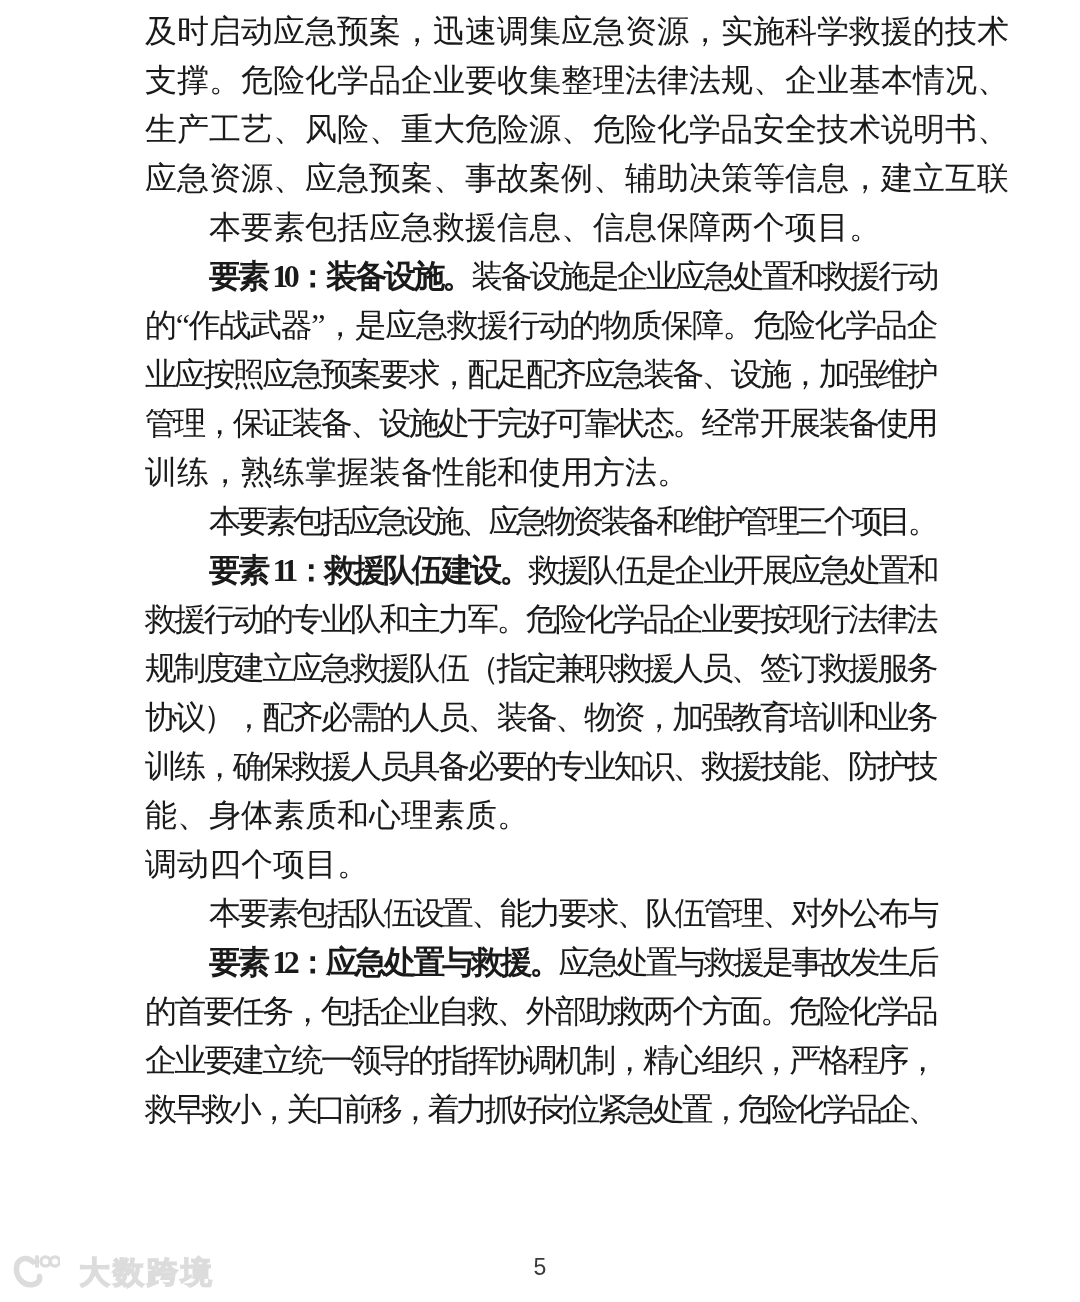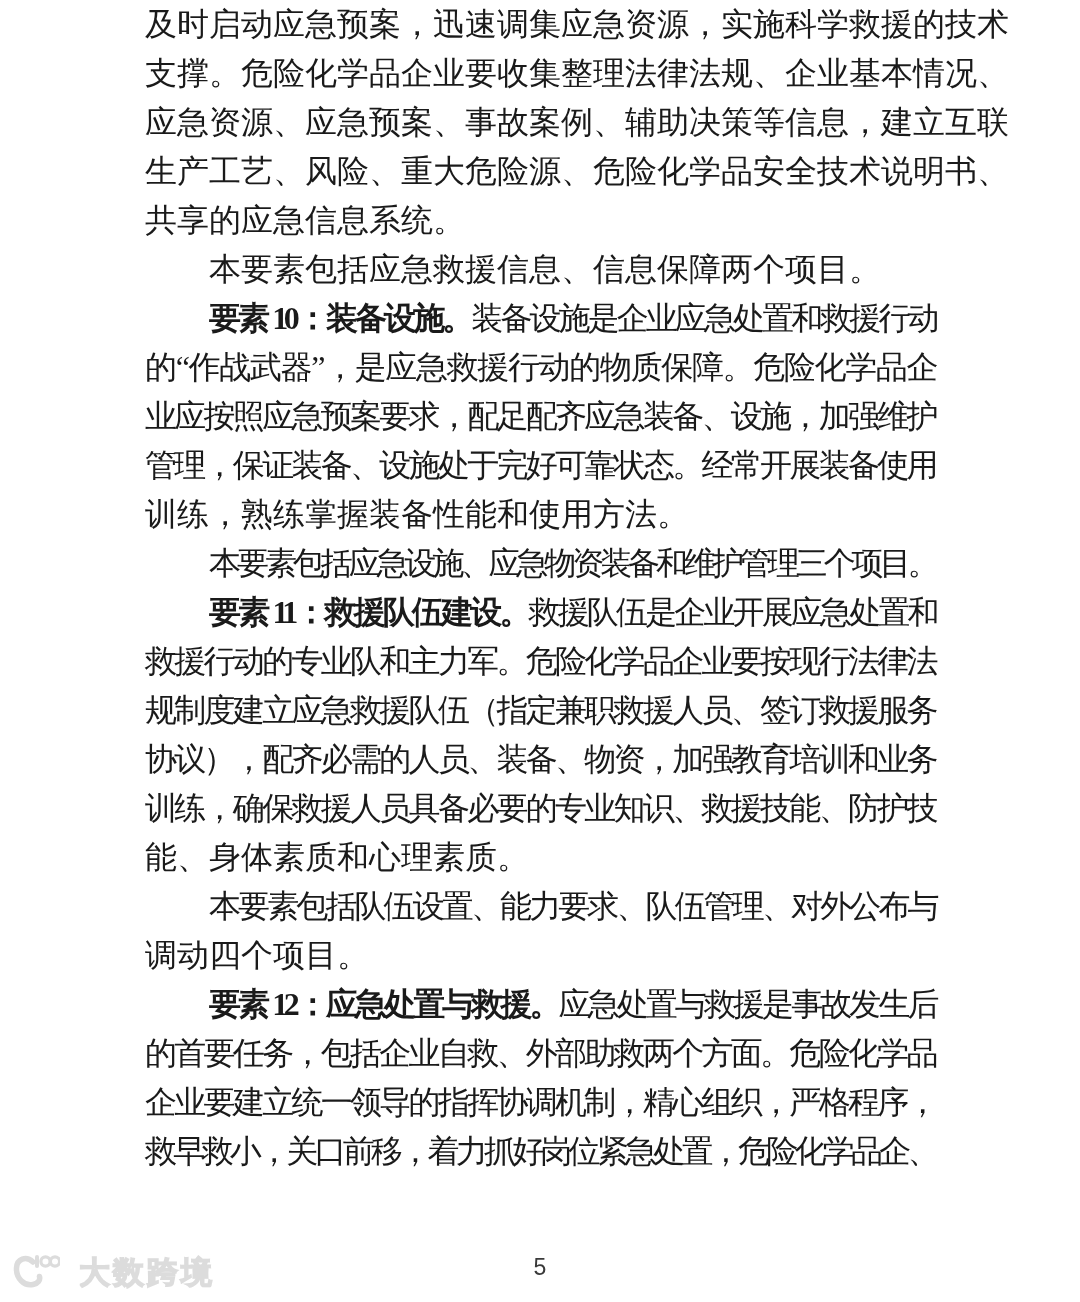--- a/index.html
+++ b/index.html
@@ -10,21 +10,21 @@
   body {
     width: 1080px;
     height: 1302px;
     position: relative;
     overflow: hidden;
     font-family: "Liberation Serif", "DejaVu Serif", serif;
   }
   .content {
     position: absolute;
     left: 145px;
-    top: 0;
+    top: 7px;
     width: 790px;
     color: #1a1a1a;
   }
   .line {
     height: 49px;
     line-height: 49px;
     font-size: 32px;
     white-space: nowrap;
     text-align: left;
   }
@@ -69,38 +69,37 @@
     -webkit-text-stroke: 1.4px #dcdcdc;
     text-shadow: 0 0 1px #e2e2e2;
   }
 </style>
 </head>
 <body>
 
 <div class="content">
     <div class="line fill"><span>及时启动应急预案，迅速调集应急资源，实施科学救援的技术</span></div>
     <div class="line fill"><span>支撑。危险化学品企业要收集整理法律法规、企业基本情况、</span></div>
+    <div class="line fill"><span>生产工艺、风险、重大危险源、危险化学品安全技术说明书、</span></div>
     <div class="line fill"><span>应急资源、应急预案、事故案例、辅助决策等信息，建立互联</span></div>
-    <div class="line fill"><span>生产工艺、风险、重大危险源、危险化学品安全技术说明书、</span></div>
-    <div class="line"><span>共享的应急信息系统。</span></div>
     <div class="line indent"><span>本要素包括应急救援信息、信息保障两个项目。</span></div>
     <div class="line indent fill t2"><span class="lead">要素 10：装备设施。</span><span>装备设施是企业应急处置和救援行动</span></div>
     <div class="line fill t1"><span>的“作战武器”，是应急救援行动的物质保障。危险化学品企</span></div>
     <div class="line fill t1"><span>业应按照应急预案要求，配足配齐应急装备、设施，加强维护</span></div>
     <div class="line fill t1"><span>管理，保证装备、设施处于完好可靠状态。经常开展装备使用</span></div>
     <div class="line"><span>训练，熟练掌握装备性能和使用方法。</span></div>
     <div class="line indent fill t2"><span>本要素包括应急设施、应急物资装备和维护管理三个项目。</span></div>
     <div class="line indent fill t2"><span class="lead">要素 11：救援队伍建设。</span><span>救援队伍是企业开展应急处置和</span></div>
     <div class="line fill t1"><span>救援行动的专业队和主力军。危险化学品企业要按现行法律法</span></div>
     <div class="line fill t1"><span>规制度建立应急救援队伍（指定兼职救援人员、签订救援服务</span></div>
     <div class="line fill t1"><span>协议），配齐必需的人员、装备、物资，加强教育培训和业务</span></div>
     <div class="line fill t1"><span>训练，确保救援人员具备必要的专业知识、救援技能、防护技</span></div>
     <div class="line"><span>能、身体素质和心理素质。</span></div>
+    <div class="line"><span>调动四个项目。</span></div>
     <div class="line indent fill t2"><span>本要素包括队伍设置、能力要求、队伍管理、对外公布与</span></div>
-    <div class="line"><span>调动四个项目。</span></div>
     <div class="line indent fill t2"><span class="lead">要素 12：应急处置与救援。</span><span>应急处置与救援是事故发生后</span></div>
     <div class="line fill t1"><span>的首要任务，包括企业自救、外部助救两个方面。危险化学品</span></div>
     <div class="line fill t1"><span>企业要建立统一领导的指挥协调机制，精心组织，严格程序，</span></div>
     <div class="line fill t2"><span>救早救小，关口前移，着力抓好岗位紧急处置，危险化学品企、</span></div>
   </div>
 
 <div class="watermark">
   <svg width="48" height="40" viewBox="0 0 48 40" aria-hidden="true">
     <path d="M21 9 C14 2.5, 5 6, 4.5 15 C4 25 12 33.5 21 31.5 C26 30.5 28.5 27 27.5 23.5" fill="none" stroke="#dcdcdc" stroke-width="5.5" stroke-linecap="round"></path>
     <path d="M25 4 L25 13" fill="none" stroke="#dcdcdc" stroke-width="4" stroke-linecap="round"></path>

